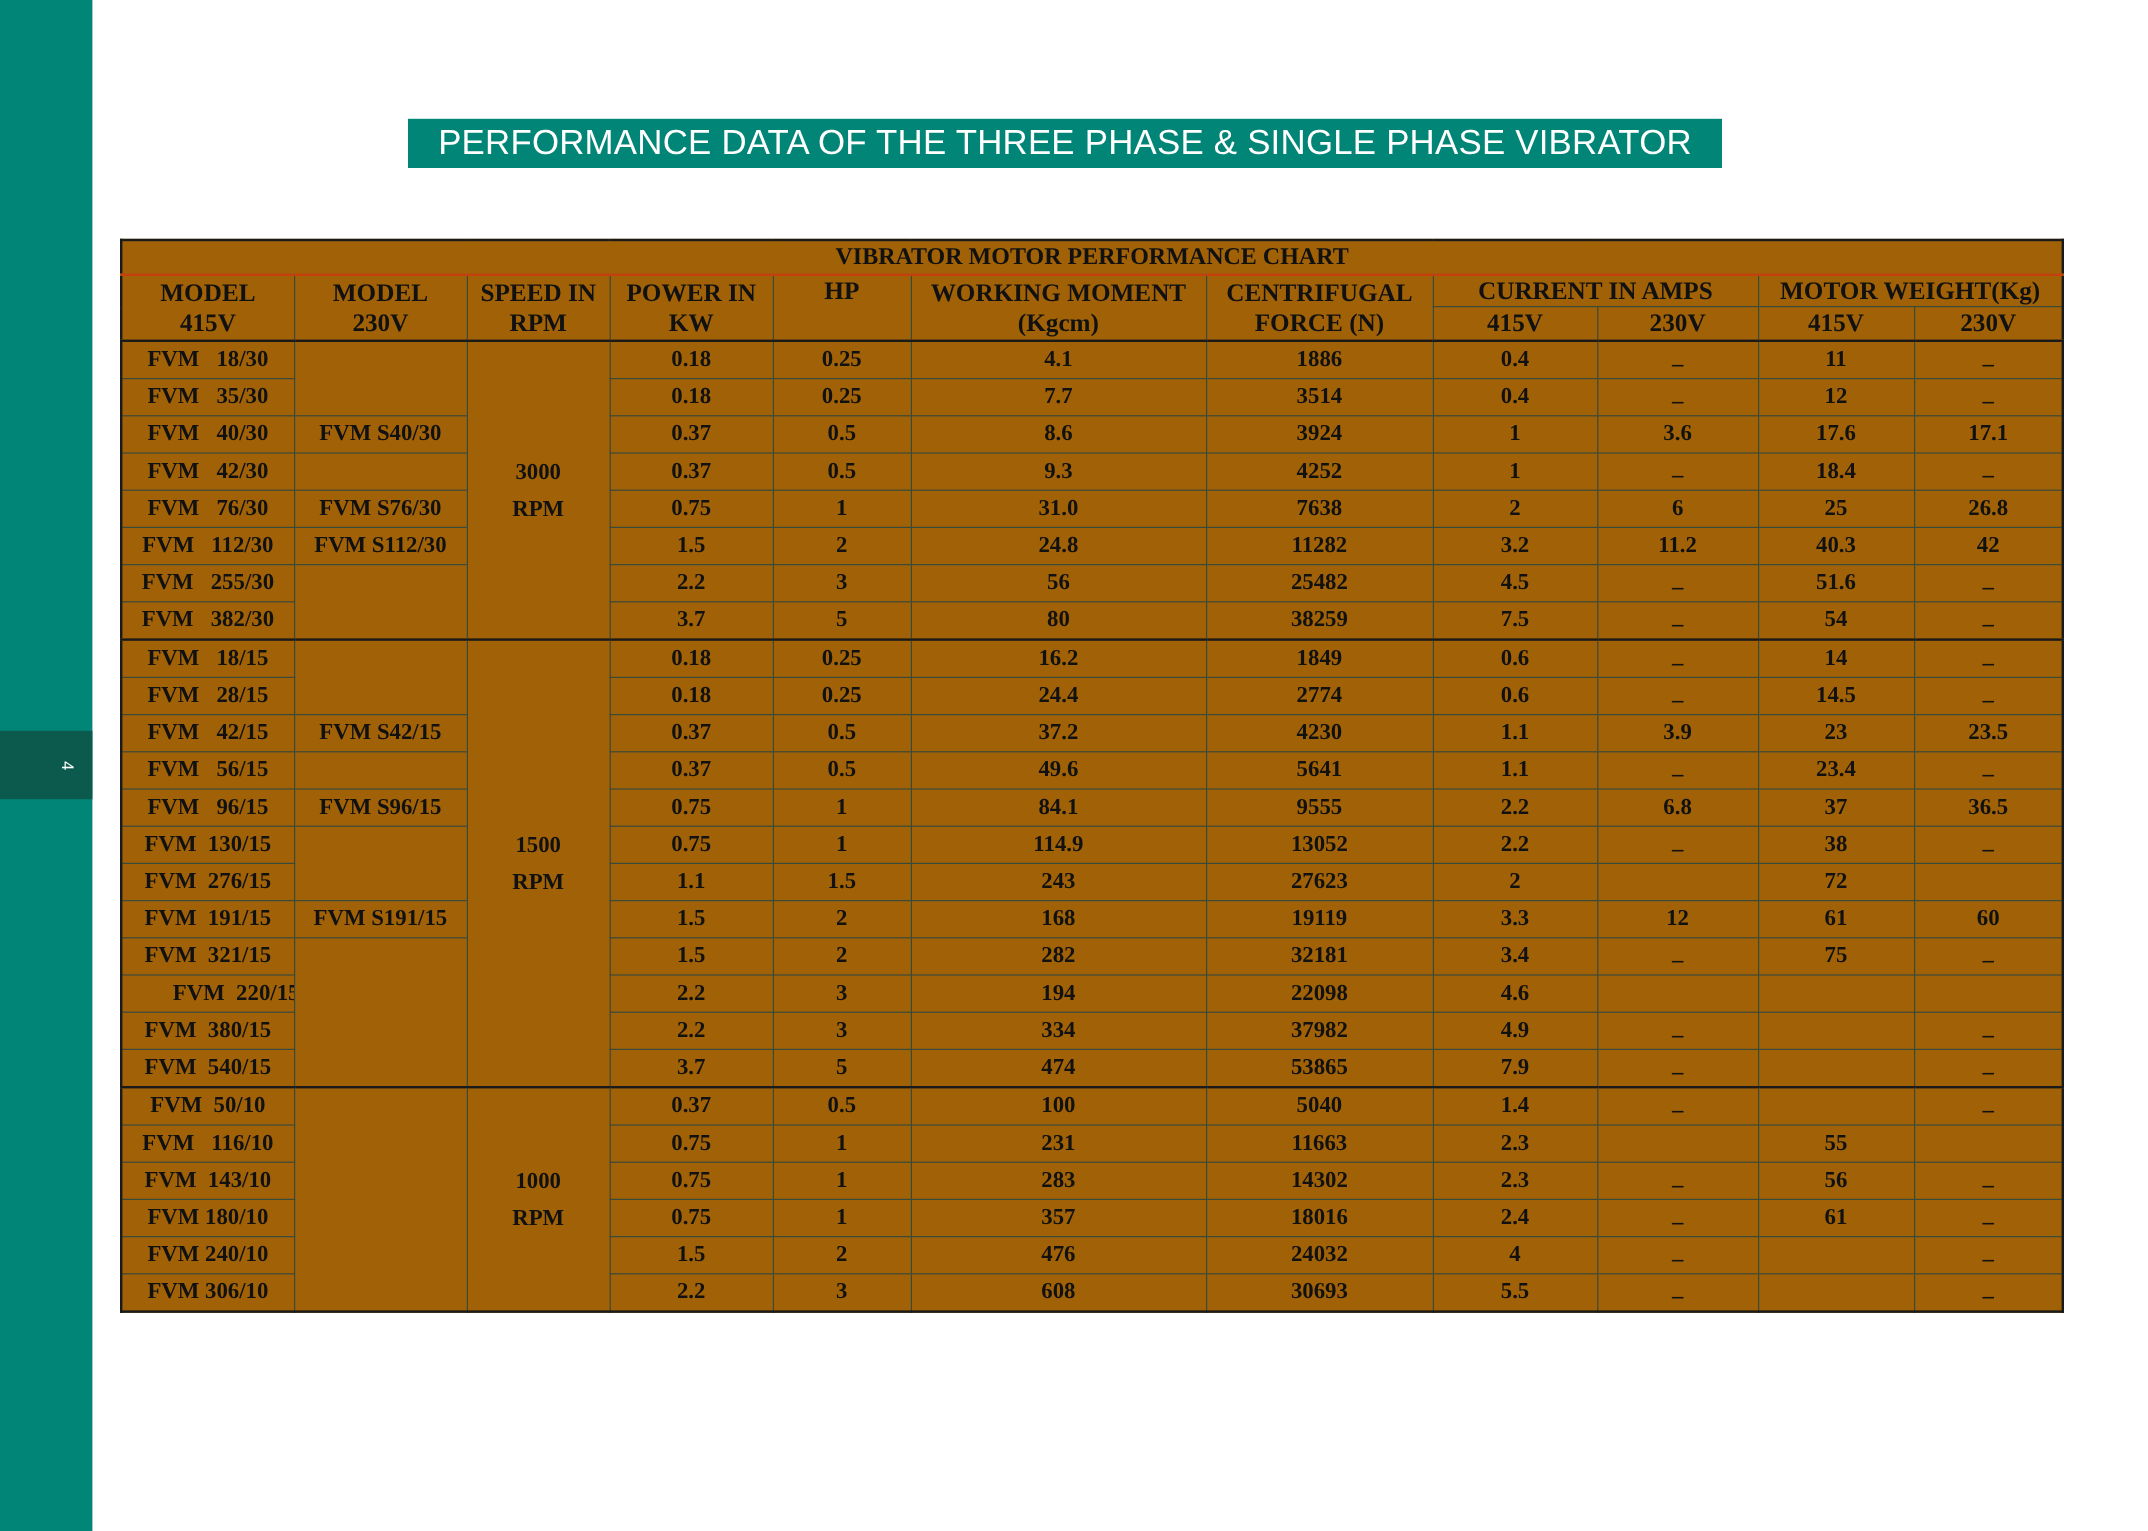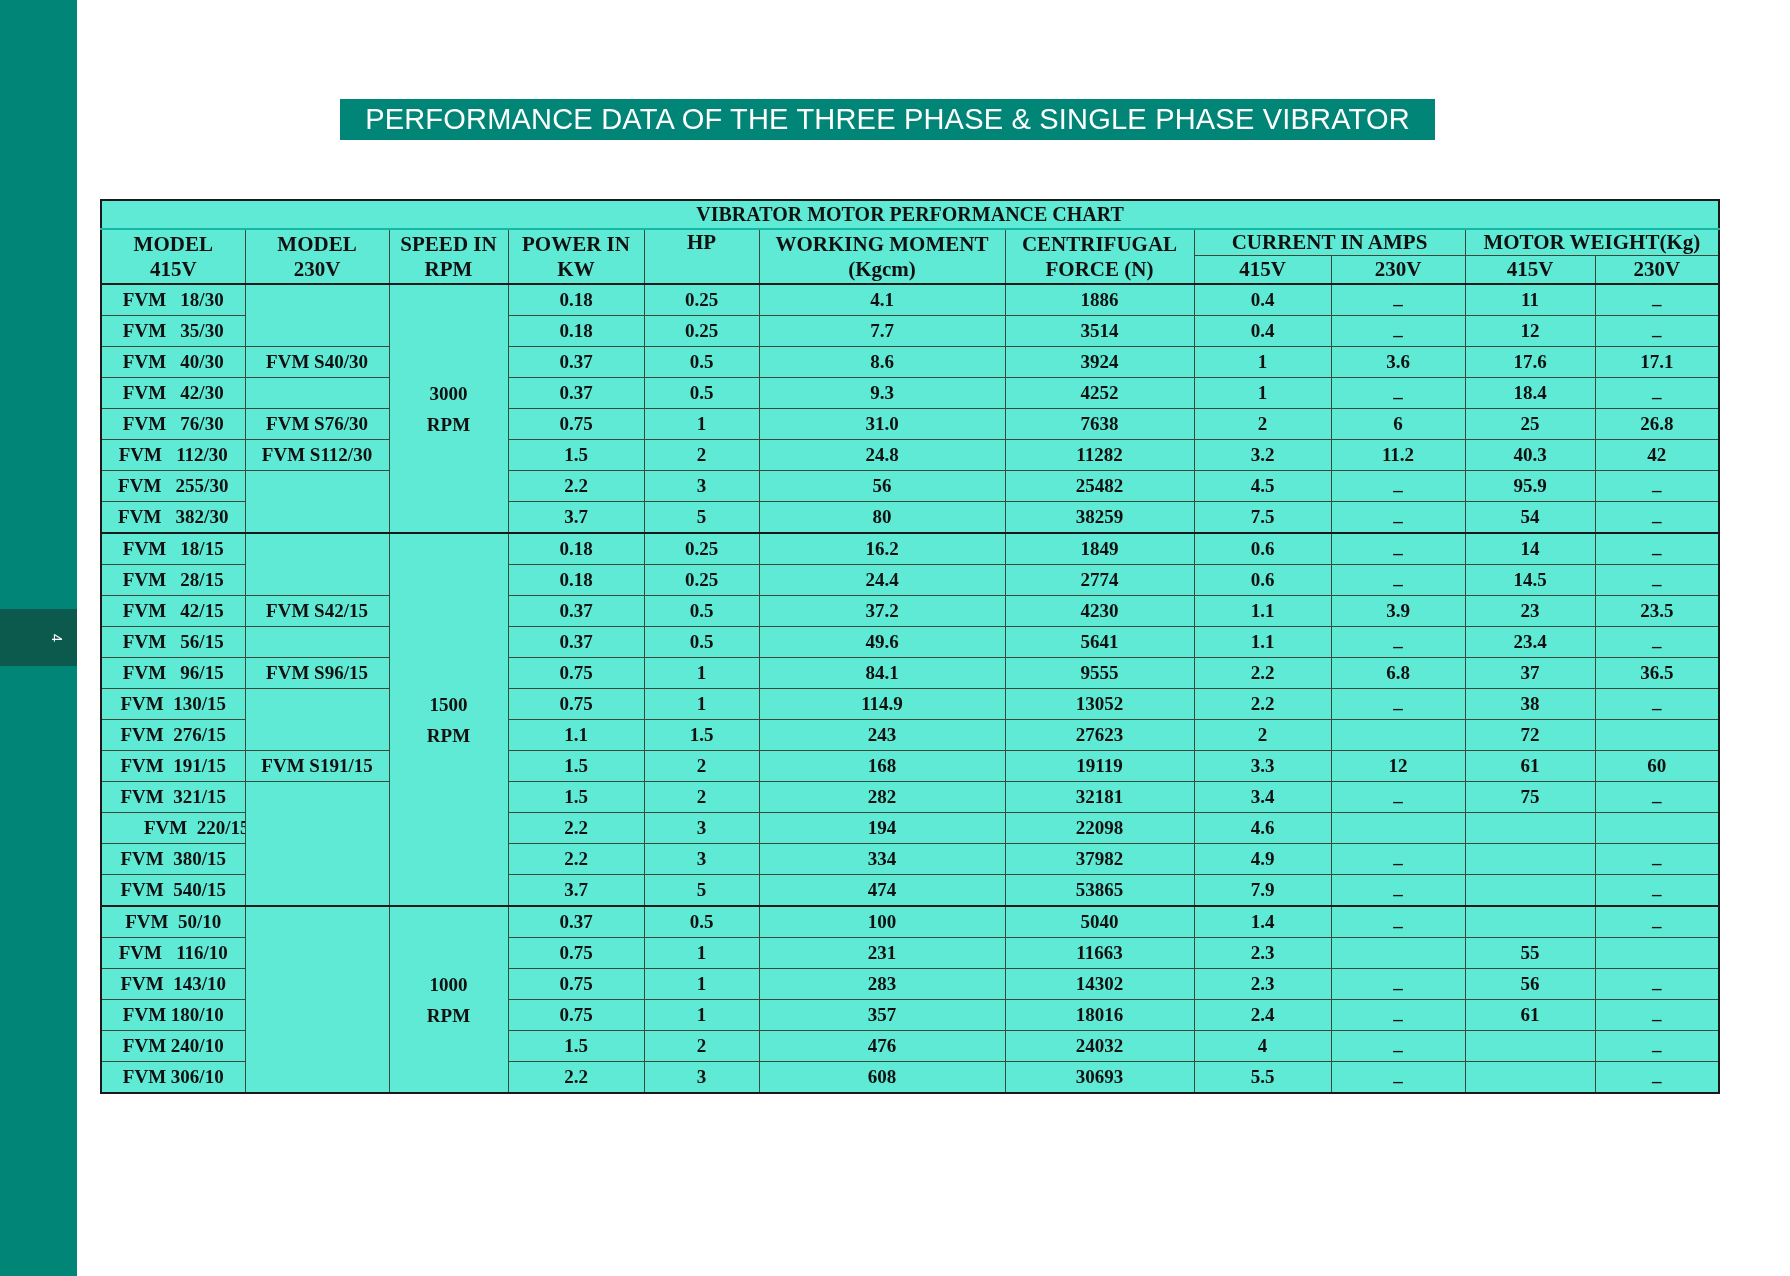--- a/index.html
+++ b/index.html
@@ -7,26 +7,26 @@
          font-family:"Liberation Serif", serif; }
   .sidebar { position:absolute; left:0; top:0; width:77px; height:1276px; background:#008576; }
   .page-tab { position:absolute; left:0; top:609px; width:77px; height:57px; background:#0c5a4d;
               display:flex; align-items:center; justify-content:center; }
   .page-tab span { display:inline-block; transform:rotate(90deg); color:#ffffff;
                    font-family:"Liberation Sans", sans-serif; font-size:14px; margin-left:36px; }
   .banner { position:absolute; left:340px; top:99px; width:1095px; height:41px; background:#008576;
             color:#ffffff; font-family:"Liberation Sans", sans-serif; font-size:29px;
             display:flex; align-items:center; justify-content:center; letter-spacing:0.2px; }
   table.perf { position:absolute; left:100px; top:199px; width:1607px; border-collapse:collapse;
-               background:#5eead4; table-layout:fixed; }
+               background:#a16207; table-layout:fixed; }
   table.perf td, table.perf th { border:1px solid #3a4a3a; padding:0; text-align:center;
                font-weight:bold; color:#111; font-size:19px; white-space:nowrap; overflow:hidden; }
   table.perf { border:2px solid #1a1a1a; }
   tr.title-row th { height:27px; font-size:20px; }
-  tr.head1 th { height:25px; font-size:21px; border-top:2px solid #14b8a6; }
+  tr.head1 th { height:25px; font-size:21px; border-top:2px solid #c2410c; }
   tr.head2 th { height:27px; font-size:21px; border-bottom:2px solid #1a1a1a; }
   tbody td { height:30px; font-size:19px; }
   tr.sec-start td { border-top:2px solid #1a1a1a; }
   td.model { text-align:left; padding-left:14px; }
   td.speed { vertical-align:middle; line-height:31px; }
   td.dash { vertical-align:bottom; font-weight:normal; }
 </style>
 </head>
 <body>
 
@@ -150,21 +150,21 @@
       </tr>
       <tr>
         <td class="model" style="white-space: pre;">FVM   255/30</td>
         <td rowspan="2"></td>
         <td>2.2</td>
         <td>3</td>
         <td>56</td>
         <td>25482</td>
         <td>4.5</td>
         <td class="dash">–</td>
-        <td>95.9</td>
+        <td>51.6</td>
         <td class="dash">–</td>
       </tr>
       <tr>
         <td class="model" style="white-space: pre;">FVM   382/30</td>
         <td>3.7</td>
         <td>5</td>
         <td>80</td>
         <td>38259</td>
         <td>7.5</td>
         <td class="dash">–</td>

